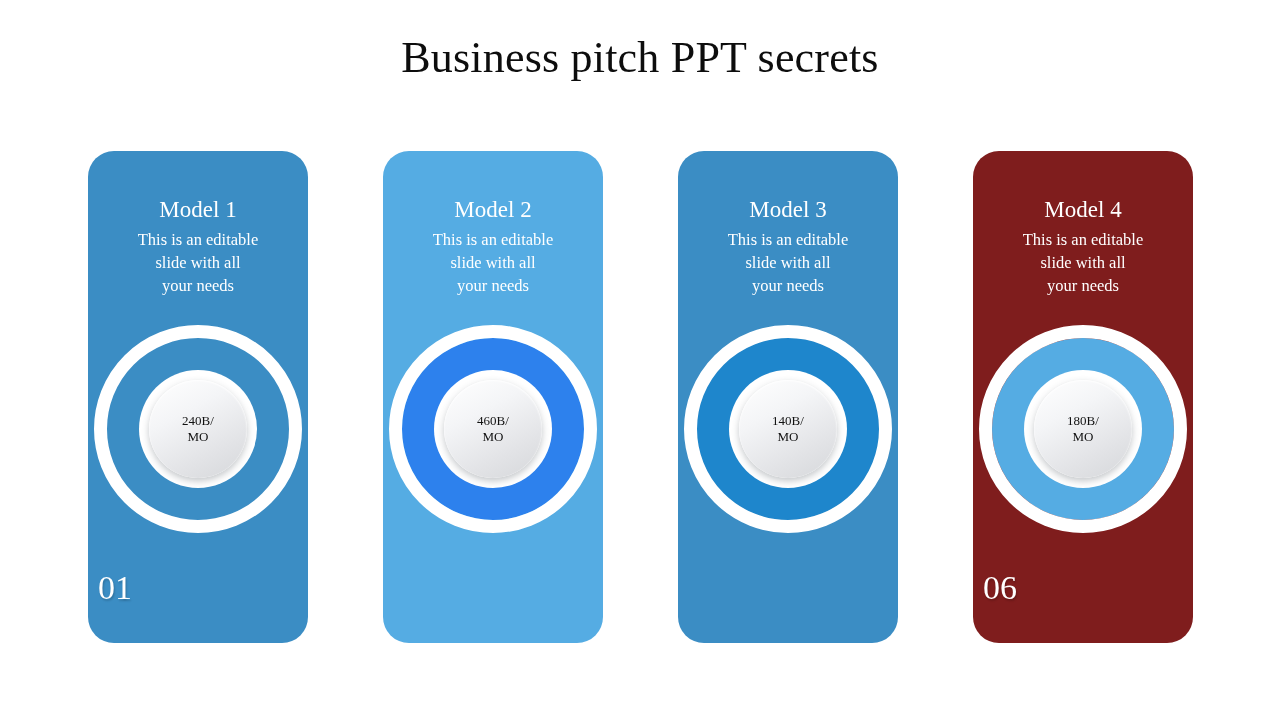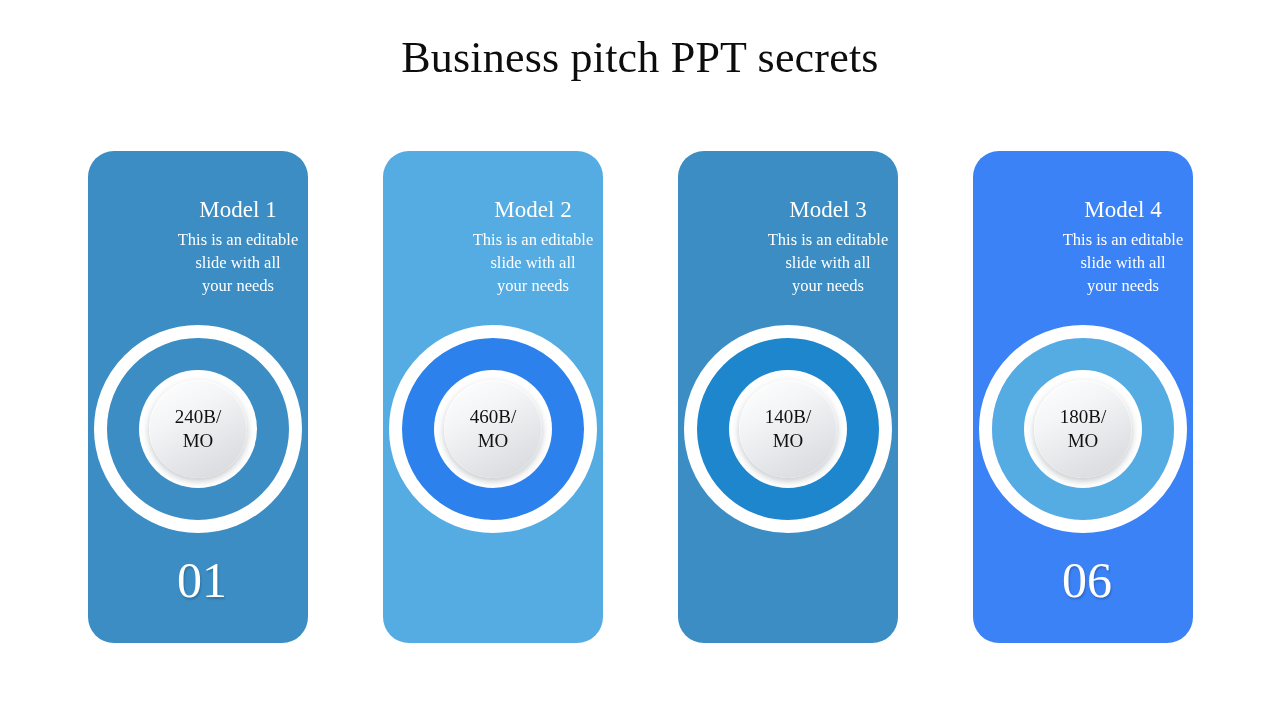--- a/index.html
+++ b/index.html
@@ -62,21 +62,20 @@
 
   
   .card-head {
     position: absolute;
     top: 0;
     left: 0;
     width: 100%;
     padding: 46px 10px 0 10px;
     text-align: center;
     color: #ffffff;
-    margin-left: 40px;
   }
 
   .card-title {
     font-family: "Liberation Serif", "DejaVu Serif", serif;
     font-size: 23px;
     font-weight: 400;
     line-height: 1.1;
     color: #ffffff;
     margin-bottom: 7px;
   }
@@ -143,37 +142,36 @@
     box-shadow: 0 3px 7px rgba(60, 70, 80, 0.30),
                 inset 0 1px 2px rgba(255,255,255,0.95);
     display: flex;
     flex-direction: column;
     align-items: center;
     justify-content: center;
   }
 
   .knob-text {
     font-family: "Liberation Serif", "DejaVu Serif", serif;
-    font-size: 19px;
+    font-size: 13px;
     font-weight: 400;
     line-height: 1.25;
     color: #111111;
     text-align: center;
     white-space: pre-line;
   }
 
   
   .card-index {
     position: absolute;
-    left: 4px;
+    left: 10px;
     bottom: 38px;
     width: 100%;
-    text-align: center;
-    font-family: "Liberation Serif", "DejaVu Serif", serif;
-    font-size: 50px;
+    font-family: "Liberation Serif", "DejaVu Serif", serif;
+    font-size: 34px;
     font-weight: 400;
     color: #ffffff;
     text-shadow: 1px 2px 2px rgba(0, 0, 0, 0.20);
     line-height: 1;
   }
 </style>
 </head>
 <body>
 
 <div class="slide" style="background: rgb(255, 255, 255);">
@@ -230,21 +228,21 @@
         <div class="disc-accent" style="background: rgb(30, 134, 204);"></div>
         <div class="ring-outer"></div>
         <div class="ring-inner"></div>
         <div class="knob">
           <div class="knob-text">140B/
 MO</div>
         </div>
       </div>
     </div>
 
-    <div class="card" style="background: #3b82f6;">
+    <div class="card" style="background: #7f1d1d;">
       <div class="card-head">
         <div class="card-title">Model 4</div>
         <div class="card-desc">This is an editable
 slide with all
 your needs</div>
       </div>
       <div class="circle-wrap">
         <div class="disc-accent" style="background: rgb(85, 172, 227);"></div>
         <div class="ring-outer"></div>
         <div class="ring-inner"></div>

